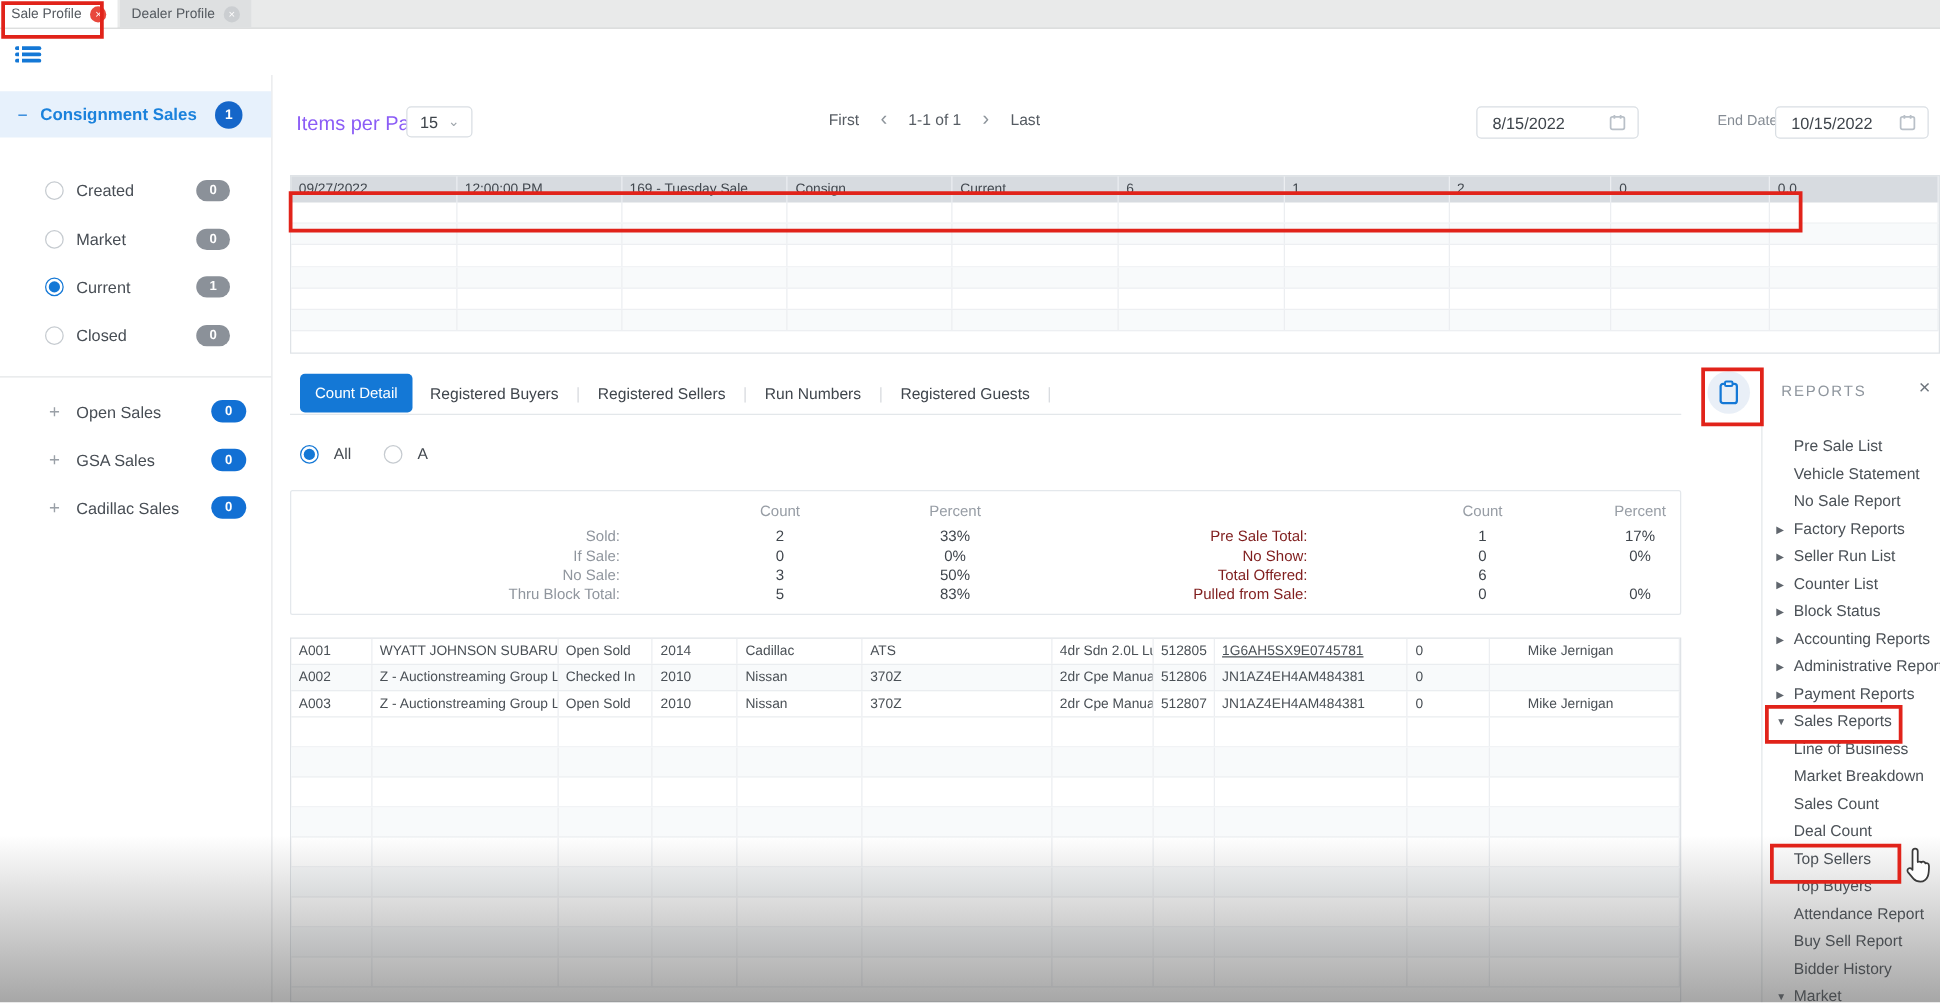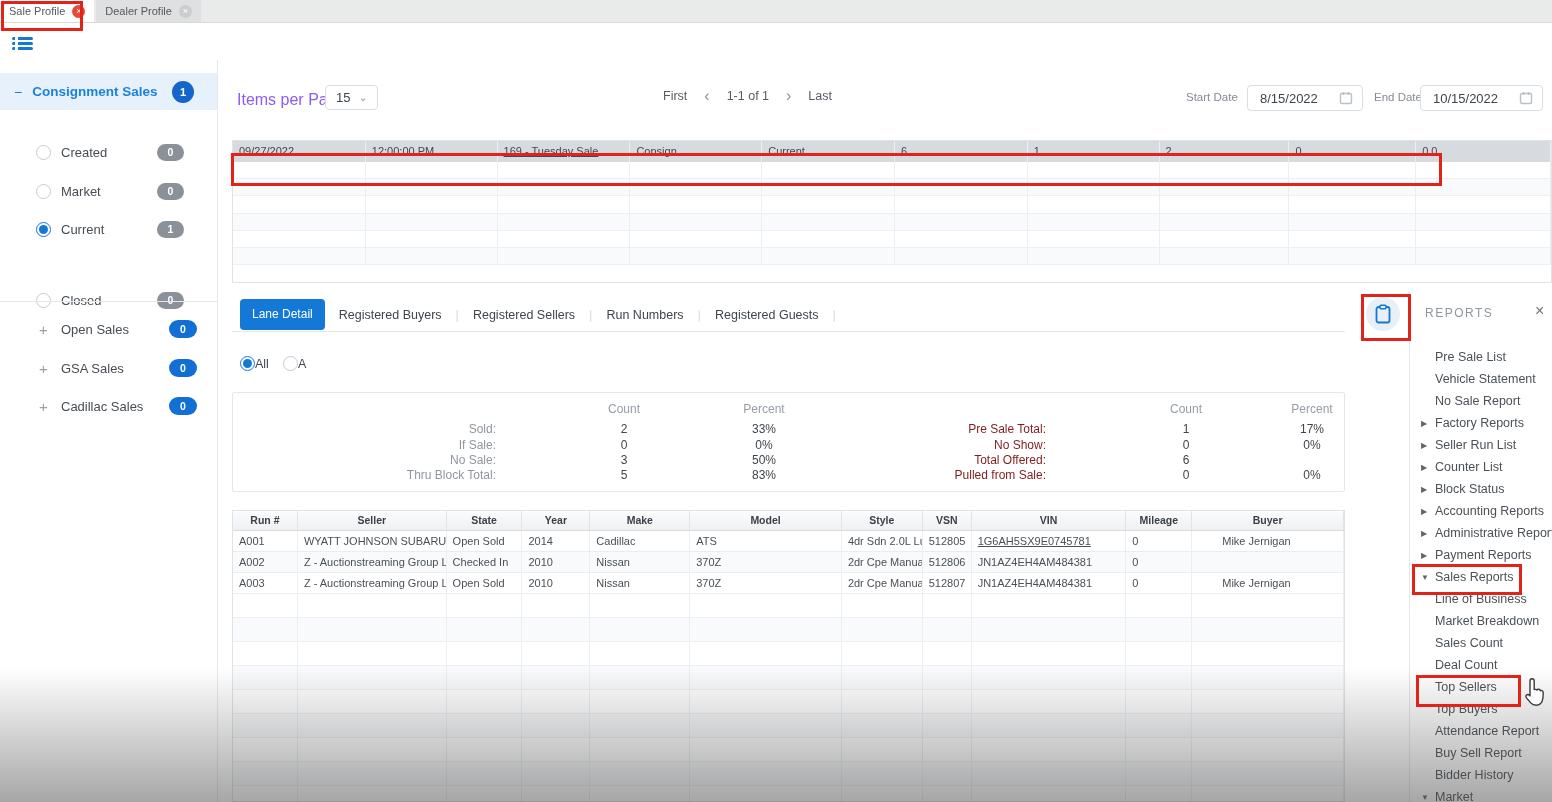--- a/index.html
+++ b/index.html
@@ -79,21 +79,21 @@
 
   
   #detail-tabs{position:absolute;left:240px;top:299px;display:flex;align-items:center;height:31px}
   .dt-active{background:#1478d6;color:#fff;font-size:12px;border-radius:4px;padding:0 12px;
              height:31px;line-height:31px;cursor:pointer}
   .dt-plain{font-size:12.5px;color:#3f454c;padding:0 14px;cursor:pointer}
   .dt-sep{color:#d9dce0;font-size:13px}
   #tabs-underline{position:absolute;left:232px;top:331px;width:1113px;height:1px;background:#e3e7ea}
 
   
-  #lane-filter{position:absolute;left:240px;top:356px;display:flex;align-items:center;gap:0}
+  #lane-filter{position:absolute;left:240px;top:356px;display:flex;align-items:flex-start;gap:12px}
   #lane-filter .radio{margin-left:0}
   .lane-label{font-size:12.5px;color:#42484f;margin-right:14px}
 
   
   #summary{position:absolute;left:232px;top:392px;width:1113px;height:100px;border:1px solid #e4e8ec;
            border-radius:2px;background:#fff;box-sizing:border-box}
   .sum-row{position:absolute;left:0;width:100%;height:15px;font-size:12px}
   .sum-h{color:#979da5}
   .sum-cell{position:absolute;text-align:center;white-space:nowrap}
   .sc-count-l{left:321px;width:140px}
@@ -164,21 +164,21 @@
       <div class="side-item" style="top: 119px;">
         <span class="radio"></span>
         <span class="side-item-label">Market</span>
         <span class="side-badge">0</span>
       </div>
       <div class="side-item" style="top: 157px;">
         <span class="radio sel"></span>
         <span class="side-item-label">Current</span>
         <span class="side-badge">1</span>
       </div>
-      <div class="side-item" style="top: 196px; margin-top: 32px;">
+      <div class="side-item" style="top: 196px;">
         <span class="radio"></span>
         <span class="side-item-label">Closed</span>
         <span class="side-badge">0</span>
       </div>
     </div>
   <div class="side-divider"></div>
   <div id="side-sections">
       <div class="side-item" style="top: 257px;">
         <span class="plus-icon">+</span>
         <span class="side-item-label">Open Sales</span>
@@ -203,21 +203,21 @@
   <span class="sel-chev">⌄</span>
 </div>
 <div id="pagination">
   <span class="pag-btn">First</span>
   <span class="pag-chev">‹</span>
   <span>1-1 of 1</span>
   <span class="pag-chev">›</span>
   <span class="pag-btn">Last</span>
 </div>
 <span class="tb-label" style="left:1186px;top:91px;font-size:11.5px;color:#858c94">Start Date</span>
-<div class="date-box" style="left:1247px;width:116px">
+<div class="date-box" style="left:1181px;width:130px">
   <span class="date-value">8/15/2022</span>
   <svg class="cal-icon" width="14" height="14" viewBox="0 0 14 14">
       <rect x="1.5" y="2.5" width="11" height="10" rx="1.5" fill="none" stroke="#b9c0c8" stroke-width="1.4"></rect>
       <line x1="4.5" y1="1" x2="4.5" y2="4" stroke="#b9c0c8" stroke-width="1.4"></line>
       <line x1="9.5" y1="1" x2="9.5" y2="4" stroke="#b9c0c8" stroke-width="1.4"></line>
     </svg>
 </div>
 <span class="tb-label" style="left:1374px;top:91px;font-size:11.5px;color:#858c94">End Date</span>
 <div class="date-box" style="left:1420px;width:123px">
   <span class="date-value">10/15/2022</span>
@@ -311,21 +311,21 @@
         <div class="t-c" style="width: 133px; height: 16.2px;"></div>
         <div class="t-c" style="width: 132px; height: 16.2px;"></div>
         <div class="t-c" style="width: 130px; height: 16.2px;"></div>
         <div class="t-c" style="width: 127px; height: 16.2px;"></div>
         <div class="t-c" style="width: 135px; height: 16.2px;"></div>
       </div>
     </div>
 </div>
 
 <div id="detail-tabs">
-    <div class="dt-active">Lane Detail</div>
+    <div class="dt-active">Count Detail</div>
     <span class="dt-plain">Registered Buyers</span>
     <span class="dt-sep">|</span>
     <span class="dt-plain">Registered Sellers</span>
     <span class="dt-sep">|</span>
     <span class="dt-plain">Run Numbers</span>
     <span class="dt-sep">|</span>
     <span class="dt-plain">Registered Guests</span>
     <span class="dt-sep">|</span>
   </div>
 <div id="tabs-underline"></div>
@@ -374,33 +374,20 @@
         <span class="sum-cell sum-val sc-count-l">5</span>
         <span class="sum-cell sum-val sc-pct-l">83%</span>
         <span class="sum-label-r">Pulled from Sale:</span>
         <span class="sum-cell sum-val sc-count-r">0</span>
         <span class="sum-cell sum-val sc-pct-r">0%</span>
       </div>
     </div>
 </div>
 
 <div class="tbl" id="vehicle-table" style="left:232px;top:510px;width:1113px;height:292px">
-  <div class="t-head v-hrow" id="veh-head">
-      <div class="t-h" style="width: 65px;">Run #</div>
-      <div class="t-h" style="width: 149px;">Seller</div>
-      <div class="t-h" style="width: 76px;">State</div>
-      <div class="t-h" style="width: 68px;">Year</div>
-      <div class="t-h" style="width: 100px;">Make</div>
-      <div class="t-h" style="width: 152px;">Model</div>
-      <div class="t-h" style="width: 81px;">Style</div>
-      <div class="t-h" style="width: 49px;">VSN</div>
-      <div class="t-h" style="width: 155px;">VIN</div>
-      <div class="t-h" style="width: 66px;">Mileage</div>
-      <div class="t-h" style="width: 152px;">Buyer</div>
-    </div>
   <div id="veh-body">
       <div class="t-row v-row">
         <div class="t-c" style="width: 65px;">A001</div>
         <div class="t-c" style="width: 149px;">WYATT JOHNSON SUBARU H...</div>
         <div class="t-c" style="width: 76px;">Open Sold</div>
         <div class="t-c" style="width: 68px;">2014</div>
         <div class="t-c" style="width: 100px;">Cadillac</div>
         <div class="t-c" style="width: 152px;">ATS</div>
         <div class="t-c" style="width: 81px;">4dr Sdn 2.0L Lu...</div>
         <div class="t-c" style="width: 49px;">512805</div>

